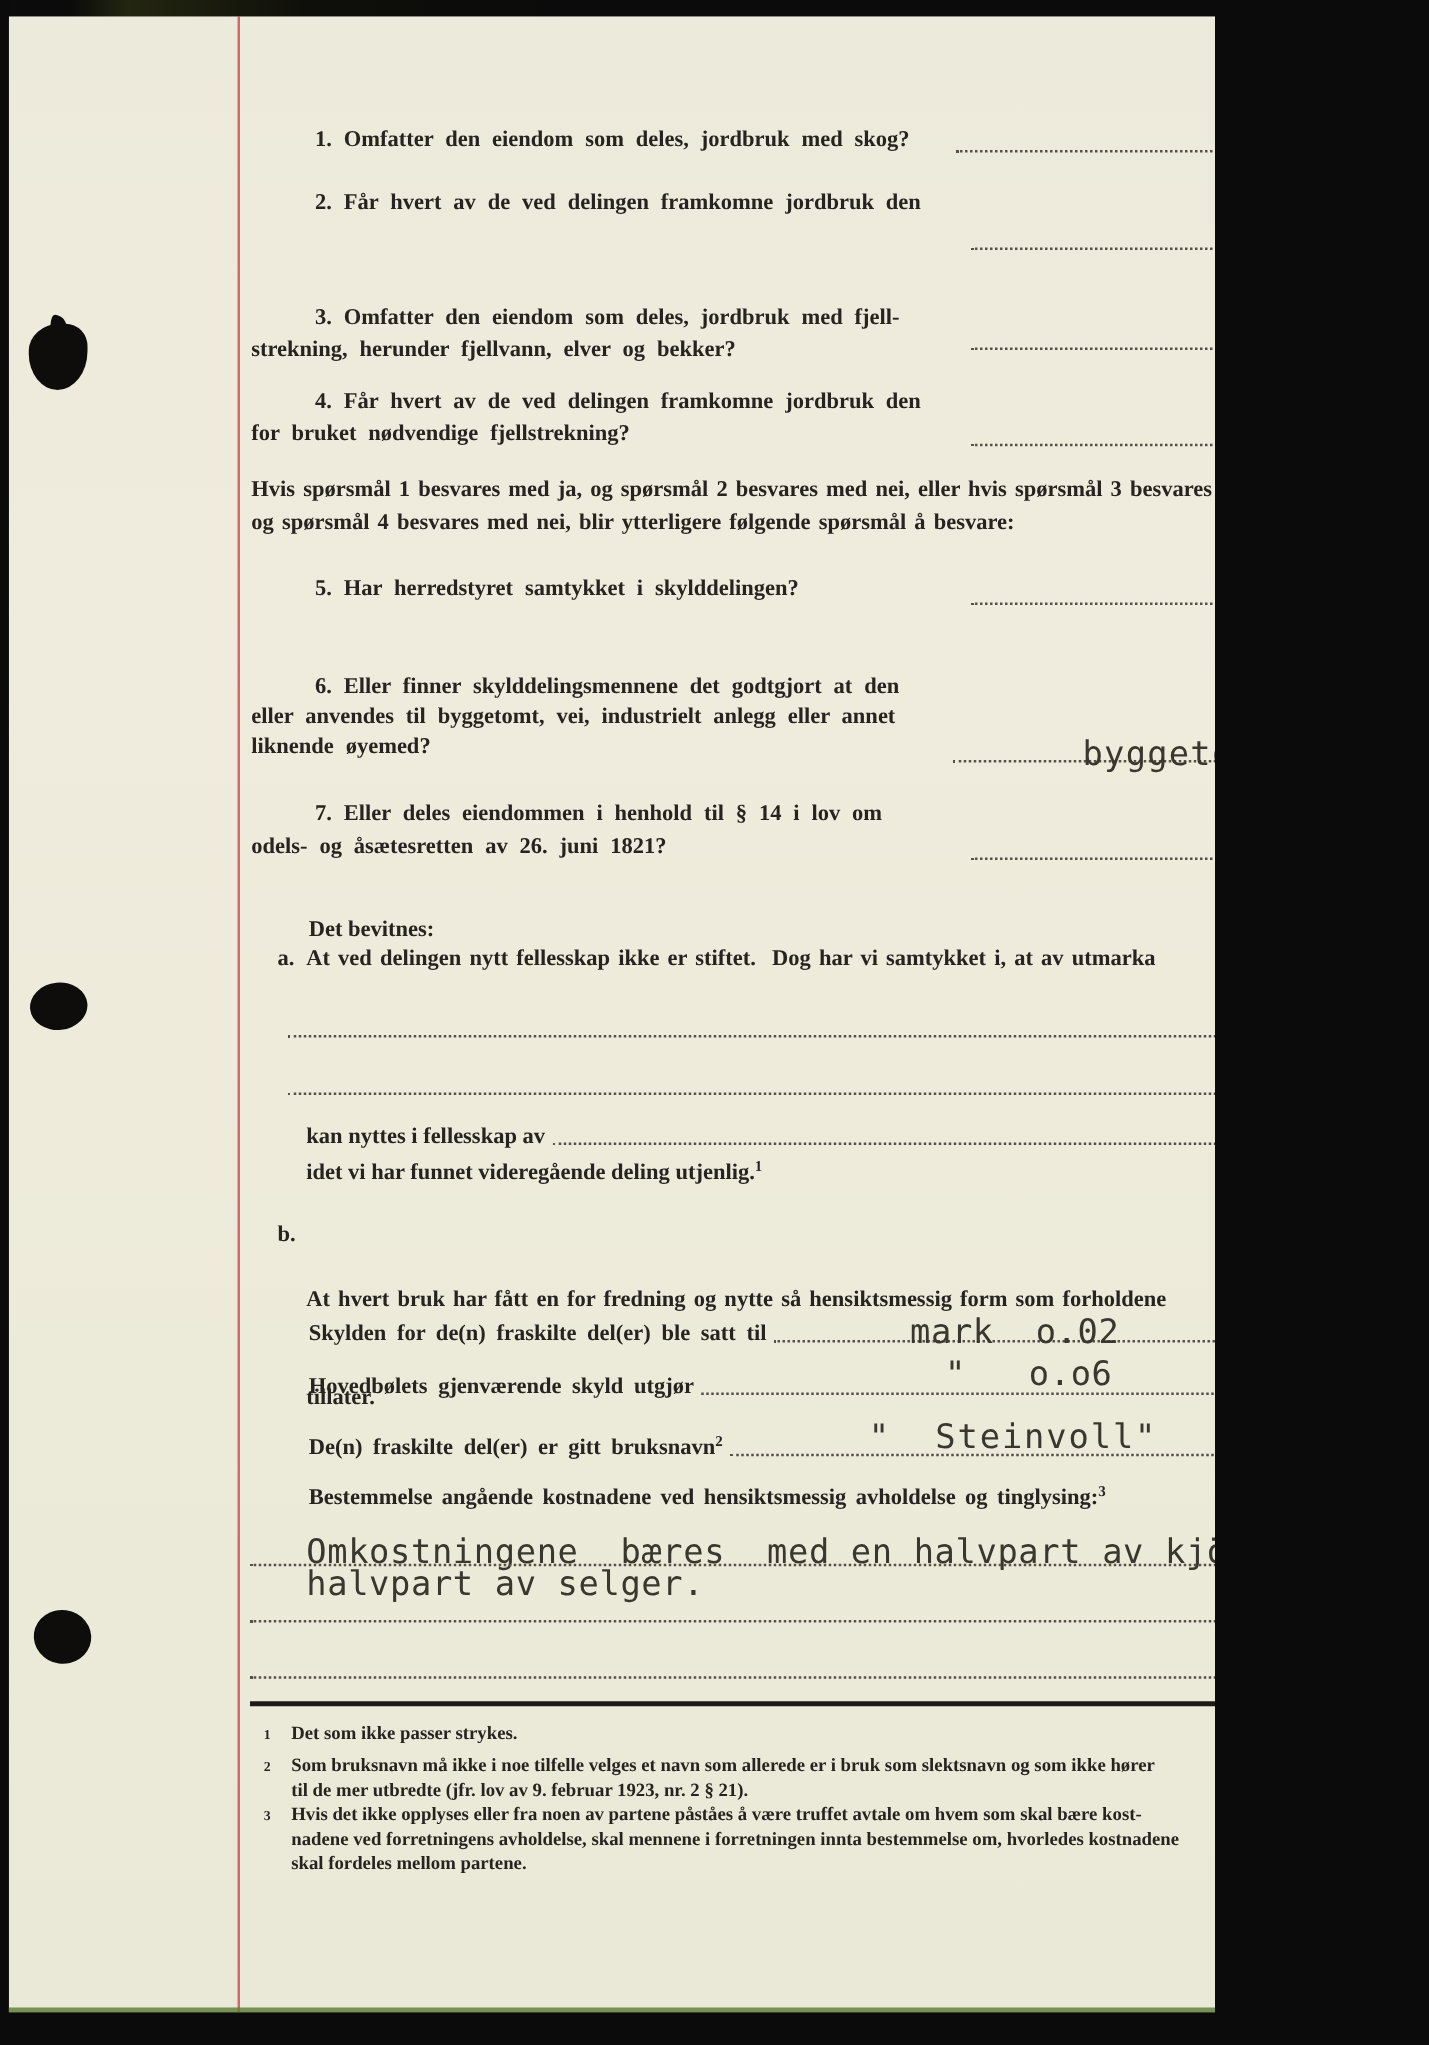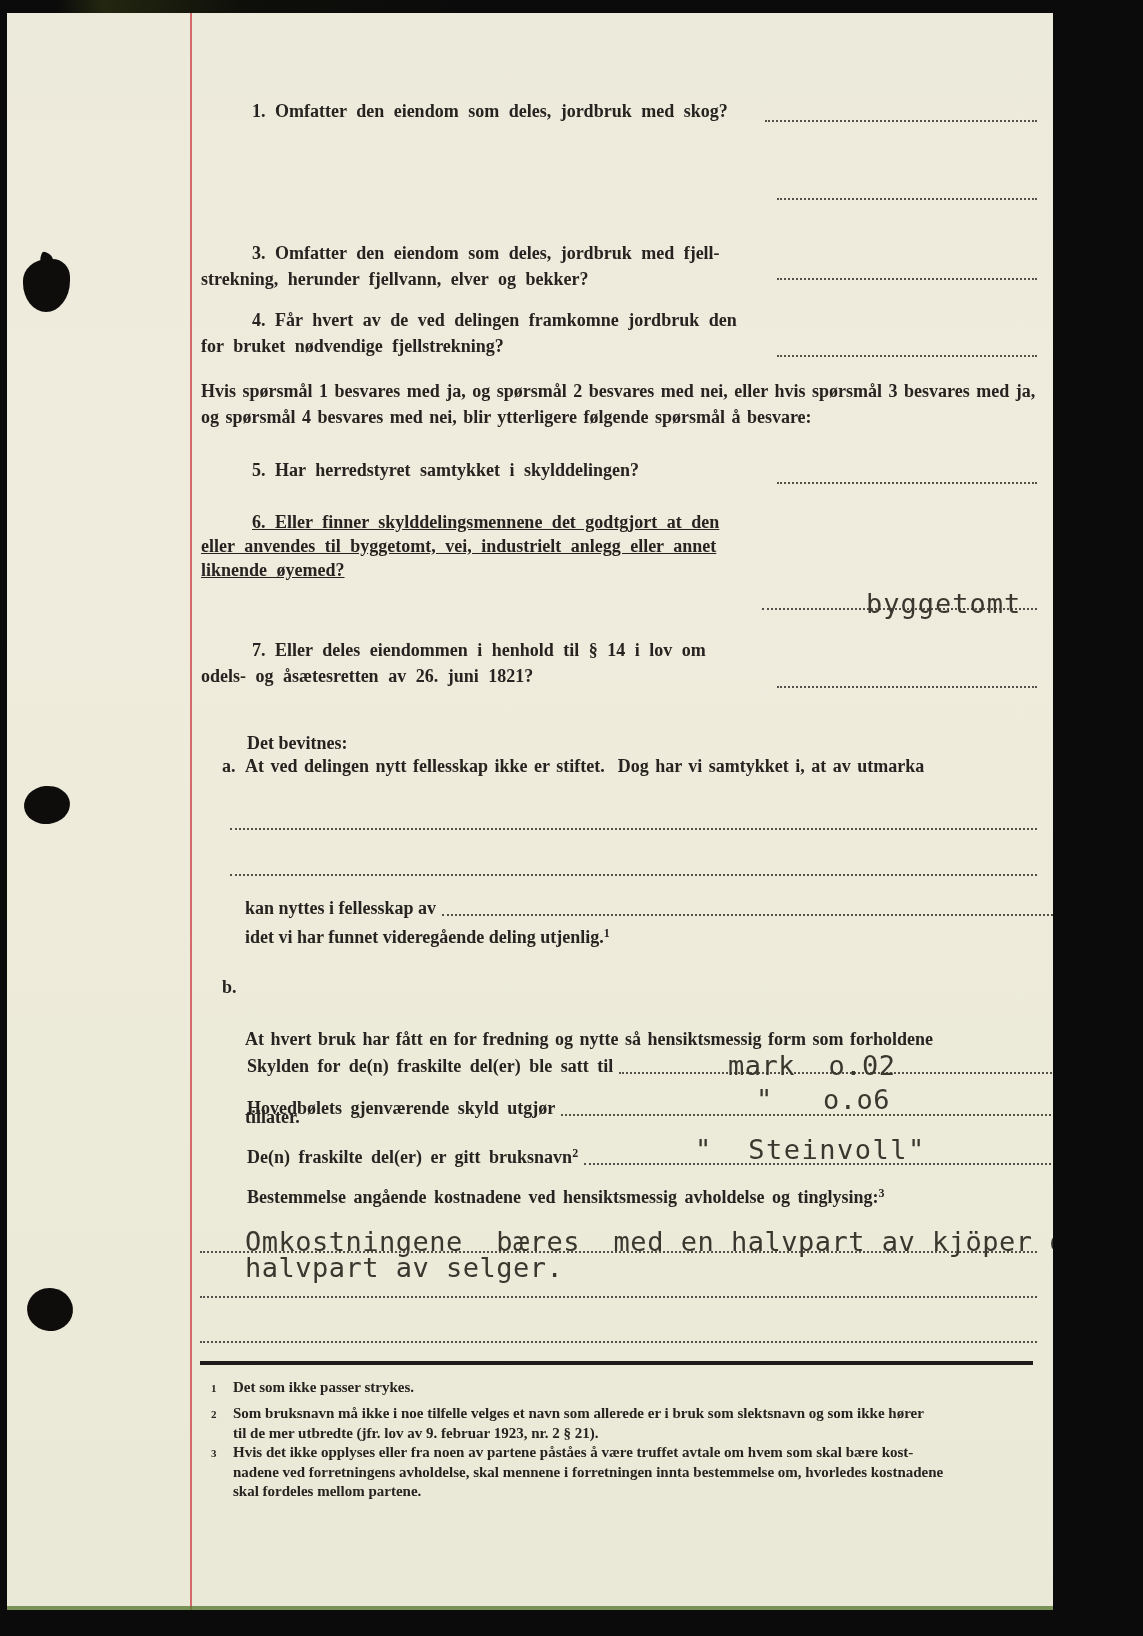--- a/index.html
+++ b/index.html
@@ -1,16 +1,16 @@
 <!DOCTYPE html>
 <html><head>
 <meta charset="utf-8">
 <style>
   html,body{margin:0;padding:0;background:#0b0b0b;}
-  .canvas{position:relative;width:1053px;height:1636px;background:#0b0b0b;overflow:hidden;
+  .canvas{position:relative;width:972px;height:1636px;background:#0b0b0b;overflow:hidden;
           font-family:"Liberation Serif","DejaVu Serif",serif;}
   .paper{position:absolute;left:7px;top:13px;width:1109px;height:1597px;
          background:linear-gradient(180deg,#eceadb 0%,#efecdd 30%,#ecead9 70%,#eae8d6 100%);}
   .paper-inner-shade{position:absolute;right:0;top:0;width:60px;height:100%;
          background:linear-gradient(90deg,rgba(0,0,0,0) 0%,rgba(60,55,30,.08) 100%);}
   .frame{position:absolute;background:#0b0b0b;}
   .frame.top{left:0;top:0;width:1143px;height:13px;
          background:linear-gradient(90deg,#0b0b0b 0%,#0b0b0b 5%,#232610 9%,#0e0e0a 22%,#0b0b0b 40%);}
   .frame.left{left:0;top:0;width:7px;height:1636px;}
   .frame.right{left:1116px;top:0;width:27px;height:1636px;}
@@ -60,20 +60,21 @@
   <div class="hole h1"></div>
   <div class="hole h2"></div>
   <div class="hole h3"></div>
 
   <div class="print col q" style="top:98px;">
     <span class="ln first">1. Omfatter den eiendom som deles, jordbruk med skog?</span>
   </div>
   <div class="leader" style="left:765px;top:120px;width:272px;"></div>
 
   <div class="print col q" style="top:148px;">
+    <span class="ln first">2. Får hvert av de ved delingen framkomne jordbruk den</span>
   </div>
   <div class="leader" style="left:777px;top:198px;width:260px;"></div>
 
   <div class="print col q" style="top:240px;">
     <span class="ln first">3. Omfatter den eiendom som deles, jordbruk med fjell-</span>
     <span class="ln">strekning, herunder fjellvann, elver og bekker?</span>
   </div>
   <div class="leader" style="left:777px;top:278px;width:260px;"></div>
 
   <div class="print col q" style="top:307px;">
@@ -85,21 +86,21 @@
   <div class="print col intro" style="top:378px;">
     <span class="ln first">Hvis spørsmål 1 besvares med ja, og spørsmål 2 besvares med nei, eller hvis spørsmål 3</span>
     <span class="ln">besvares med ja, og spørsmål 4 besvares med nei, blir ytterligere følgende spørsmål å besvare:</span>
   </div>
 
   <div class="print col q" style="top:457px;">
     <span class="ln first">5. Har herredstyret samtykket i skylddelingen?</span>
   </div>
   <div class="leader" style="left:777px;top:482px;width:260px;"></div>
 
-  <div class="print col q q6" style="top:510px;text-decoration:underline;">
+  <div class="print col q q6" style="top:536px;">
     <span class="ln first">6. Eller finner skylddelingsmennene det godtgjort at den</span>
     <span class="ln">eller anvendes til byggetomt, vei, industrielt anlegg eller annet</span>
     <span class="ln">liknende øyemed?</span>
   </div>
   <div class="leader" style="left:762px;top:608px;width:275px;"></div>
   <div class="typed" style="left:866px;top:588px;letter-spacing:1px;">byggetomt</div>
 
   <div class="print col q" style="top:637px;">
     <span class="ln first">7. Eller deles eiendommen i henhold til § 14 i lov om</span>
     <span class="ln">odels- og åsætesretten av 26. juni 1821?</span>

